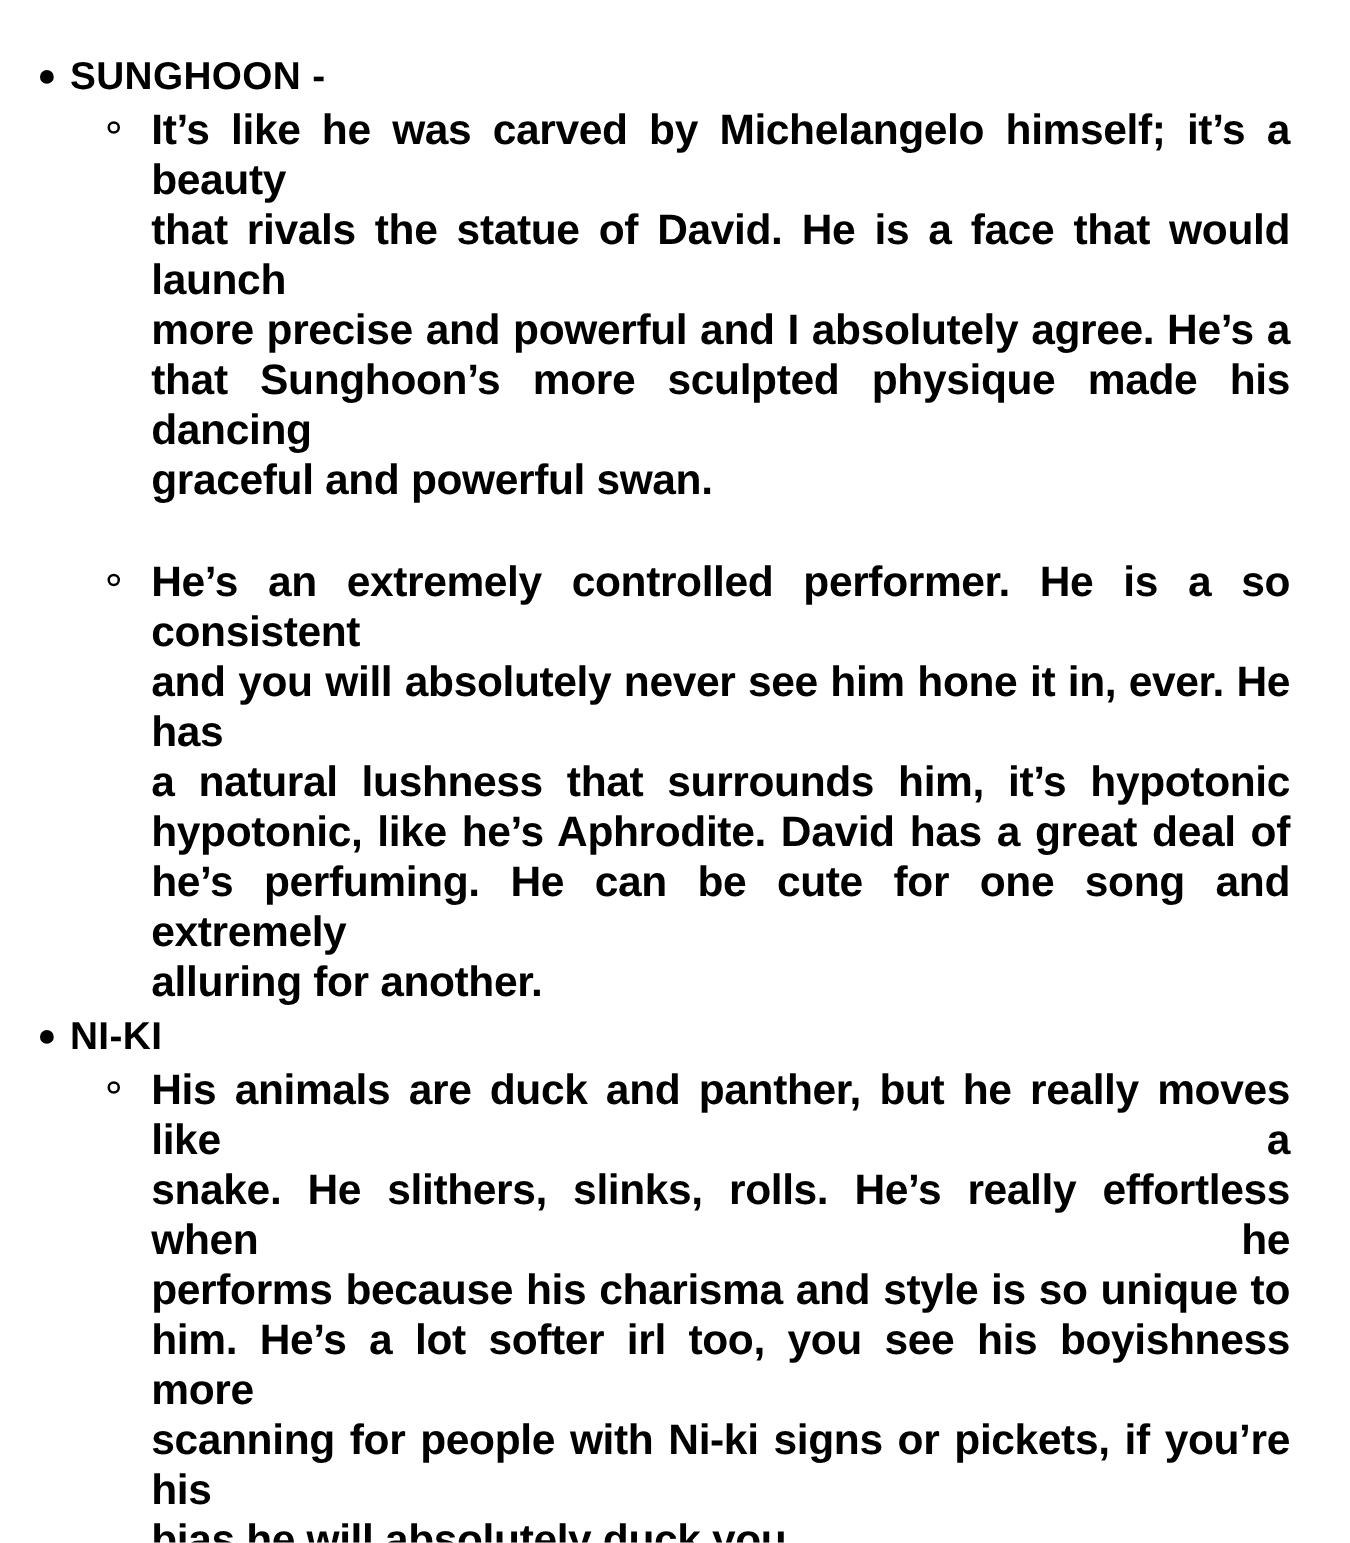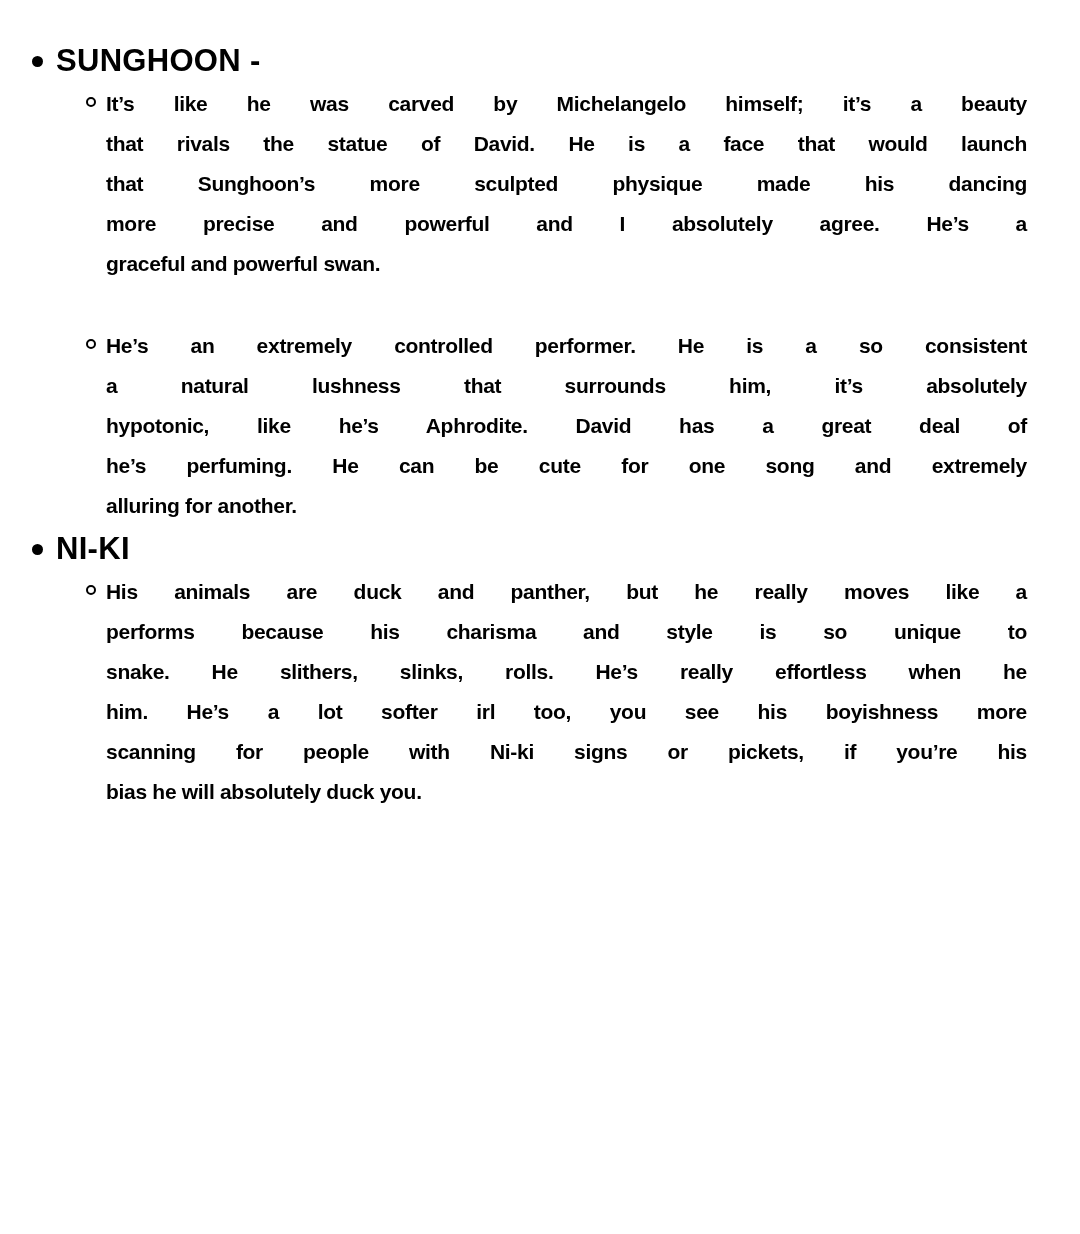--- a/index.html
+++ b/index.html
@@ -46,22 +46,22 @@
   .ring {
     flex: 0 0 auto;
     width: 10px;
     height: 10px;
     border: 2.5px solid #000;
     border-radius: 50%;
     margin: 13px 0 0 56px;
   }
   .para {
     width: 921px;
-    margin-left: 10px;
-    font-size: 21px;
+    margin-left: 25px;
+    font-size: 34px;
     line-height: 40px;
     letter-spacing: -0.3px;
   }
   .line {
     text-align: justify;
     text-align-last: justify;
   }
   .line.last {
     text-align-last: left;
   }
@@ -74,51 +74,52 @@
   <div class="section s1">
     <div class="head-row">
       <span class="dot"></span>
       <h2>SUNGHOON -</h2>
     </div>
     <div class="body-row">
       <span class="ring"></span>
       <div class="para">
         <div class="line">It’s like he was carved by Michelangelo himself; it’s a beauty</div>
         <div class="line">that rivals the statue of David. He is a face that would launch</div>
+        <div class="line">more precise and powerful and I absolutely agree. He’s a</div>
         <div class="line">that Sunghoon’s more sculpted physique made his dancing</div>
-        <div class="line">more precise and powerful and I absolutely agree. He’s a</div>
         <div class="line last">graceful and powerful swan.</div>
       </div>
     </div>
   </div>
 
   <div class="section s2">
     <div class="body-row">
       <span class="ring"></span>
       <div class="para">
         <div class="line">He’s an extremely controlled performer. He is a so consistent</div>
-        <div class="line">a natural lushness that surrounds him, it’s absolutely</div>
+        <div class="line">and you will absolutely never see him hone it in, ever. He has</div>
+        <div class="line">a natural lushness that surrounds him, it’s hypotonic</div>
         <div class="line">hypotonic, like he’s Aphrodite. David has a great deal of</div>
         <div class="line">he’s perfuming. He can be cute for one song and extremely</div>
         <div class="line last">alluring for another.</div>
       </div>
     </div>
   </div>
 
   <div class="section s3">
     <div class="head-row">
       <span class="dot"></span>
       <h2>NI-KI</h2>
     </div>
     <div class="body-row">
       <span class="ring"></span>
       <div class="para">
         <div class="line">His animals are duck and panther, but he really moves like a</div>
+        <div class="line">snake. He slithers, slinks, rolls. He’s really effortless when he</div>
         <div class="line">performs because his charisma and style is so unique to</div>
-        <div class="line">snake. He slithers, slinks, rolls. He’s really effortless when he</div>
         <div class="line">him. He’s a lot softer irl too, you see his boyishness more</div>
         <div class="line">scanning for people with Ni-ki signs or pickets, if you’re his</div>
         <div class="line last">bias he will absolutely duck you.</div>
       </div>
     </div>
   </div>
 
 </div>
 
 </body></html>

